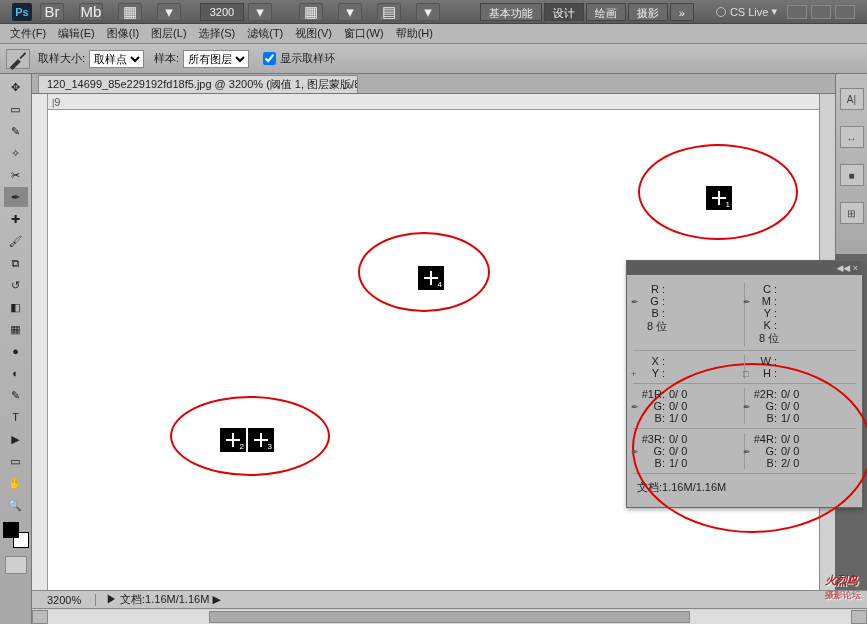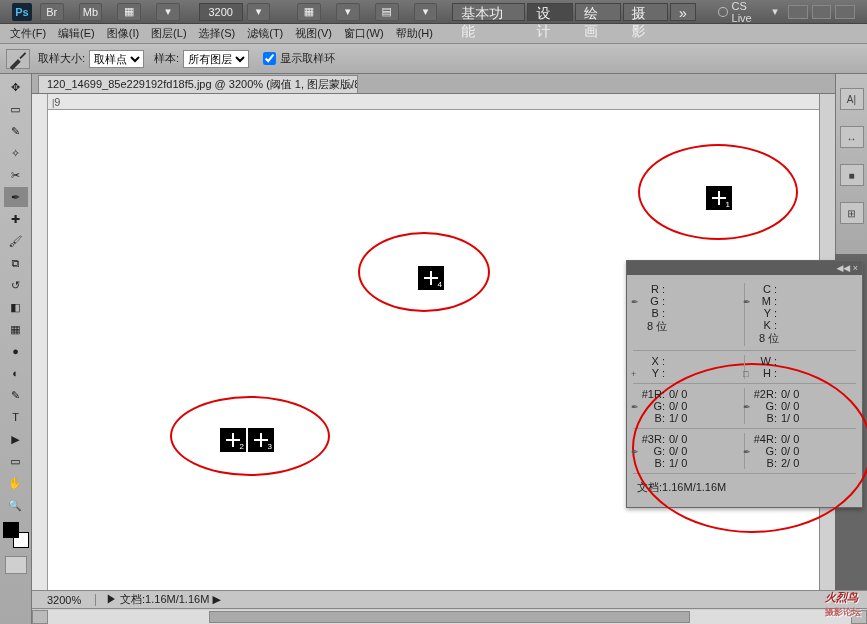--- a/index.html
+++ b/index.html
@@ -1,23 +1,23 @@
 <!DOCTYPE html>
 <html><head>
 <meta charset="utf-8">
 <style>
 *{margin:0;padding:0;box-sizing:border-box;font-family:"Microsoft YaHei",SimSun,Arial,sans-serif;font-size:11px}
 body{width:867px;height:624px;background:#666;overflow:hidden;position:relative}
 .top-bar{height:24px;background:linear-gradient(#757575,#5a5a5a);display:flex;align-items:center;padding:0 12px;color:#ddd;border-bottom:1px solid #444}
 .top-bar .ps-logo{width:20px;height:18px;background:#142536;color:#56b7e6;display:flex;align-items:center;justify-content:center;font-weight:bold;border-radius:2px;margin-right:8px}
-.top-bar .icon-btn{width:24px;height:18px;background:#6a6a6a;border:1px solid #555;margin-right:15px;display:inline-flex;align-items:center;justify-content:center;font-size:11px;color:#eee;border-radius:2px}
+.top-bar .icon-btn{width:24px;height:18px;background:#6a6a6a;border:1px solid #555;margin-right:15px;display:inline-flex;align-items:center;justify-content:center;font-size:15px;color:#eee;border-radius:2px}
 .top-bar .zoom-sel{width:44px;height:18px;background:#5a5a5a;border:1px solid #444;color:#eee;margin:0 4px;text-align:center;line-height:16px}
 .top-bar .sep{width:12px}
 .top-bar .right{margin-left:auto;display:flex;align-items:center;gap:2px}
-.top-bar .ws-btn{padding:0 8px;height:18px;line-height:18px;background:#6a6a6a;border:1px solid #444;color:#eee;font-size:14px}
+.top-bar .ws-btn{padding:0 8px;height:18px;line-height:18px;background:#6a6a6a;border:1px solid #444;color:#eee;font-size:11px}
 .top-bar .ws-btn.active{background:#4a4a4a}
 .top-bar .cslive{display:flex;align-items:center;padding:0 6px;color:#ddd}
 .top-bar .cslive-dot{width:10px;height:10px;border:1.5px solid #bbb;border-radius:50%;margin-right:4px}
 .top-bar .win-btn{width:20px;height:14px;border:1px solid #888;background:#6a6a6a;margin-left:2px}
 .menu-bar{height:20px;background:#b8b8b8;display:flex;align-items:center;padding:0 4px;color:#222;border-bottom:1px solid #888}
 .menu-bar span{padding:0 6px;cursor:default}
 .opts-bar{height:30px;background:linear-gradient(#c2c2c2,#adadad);display:flex;align-items:center;padding:0 6px;border-bottom:1px solid #777;color:#222}
 .opts-bar .tool-ico{width:24px;height:20px;background:#bdbdbd;border:1px solid #888;margin-right:8px;display:flex;align-items:center;justify-content:center}
 .opts-bar .lbl{margin-right:4px}
 .opts-bar select{height:18px;background:#fff;border:1px solid #888;font-size:11px;margin-right:10px}
@@ -62,21 +62,21 @@
 .info-doc{padding:6px 4px;font-size:11px}
 .info-hint{padding:4px 6px 10px 6px;font-size:11px;color:#222}
 .status-bar{position:absolute;left:32px;right:0;bottom:16px;height:18px;background:#c6c6c6;border-top:1px solid #888;display:flex;align-items:center;font-size:11px;color:#222}
 .status-bar .zoom{width:64px;border-right:1px solid #888;padding-left:15px}
 .status-bar .doc{padding-left:10px}
 .scroll-h{position:absolute;left:32px;right:0;bottom:0;height:16px;background:#d0d0d0;border-top:1px solid #888;display:flex;align-items:center}
 .scroll-h .arrow{width:16px;height:14px;background:#bbb;border:1px solid #888}
 .scroll-h .track{flex:1;height:14px;background:#ddd;position:relative}
 .scroll-h .thumb{position:absolute;left:20%;width:60%;height:12px;top:1px;background:#aaa;border:1px solid #888}
 .scroll-v{position:absolute;right:32px;top:94px;width:16px;bottom:34px;background:#d0d0d0;border-left:1px solid #888}
-.watermark{position:absolute;right:6px;bottom:5px;color:#a11;font-size:18px;font-weight:bold;font-style:italic;opacity:.9;text-shadow:1px 1px 0 #fff}
+.watermark{position:absolute;right:6px;bottom:22px;color:#a11;font-size:18px;font-weight:bold;font-style:italic;opacity:.9;text-shadow:1px 1px 0 #fff}
 .watermark .sub{font-size:9px;color:#b55;display:block;font-style:normal;text-align:right}
 .info-ellipse{position:absolute;border:2px solid #e00000;border-radius:50%;width:240px;height:170px;right:-10px;top:88px;pointer-events:none}
 </style>
 </head>
 <body>
 
 <div class="top-bar">
  <div class="ps-logo">Ps</div>
  <div class="icon-btn">Br</div>
  <div class="icon-btn">Mb</div>

